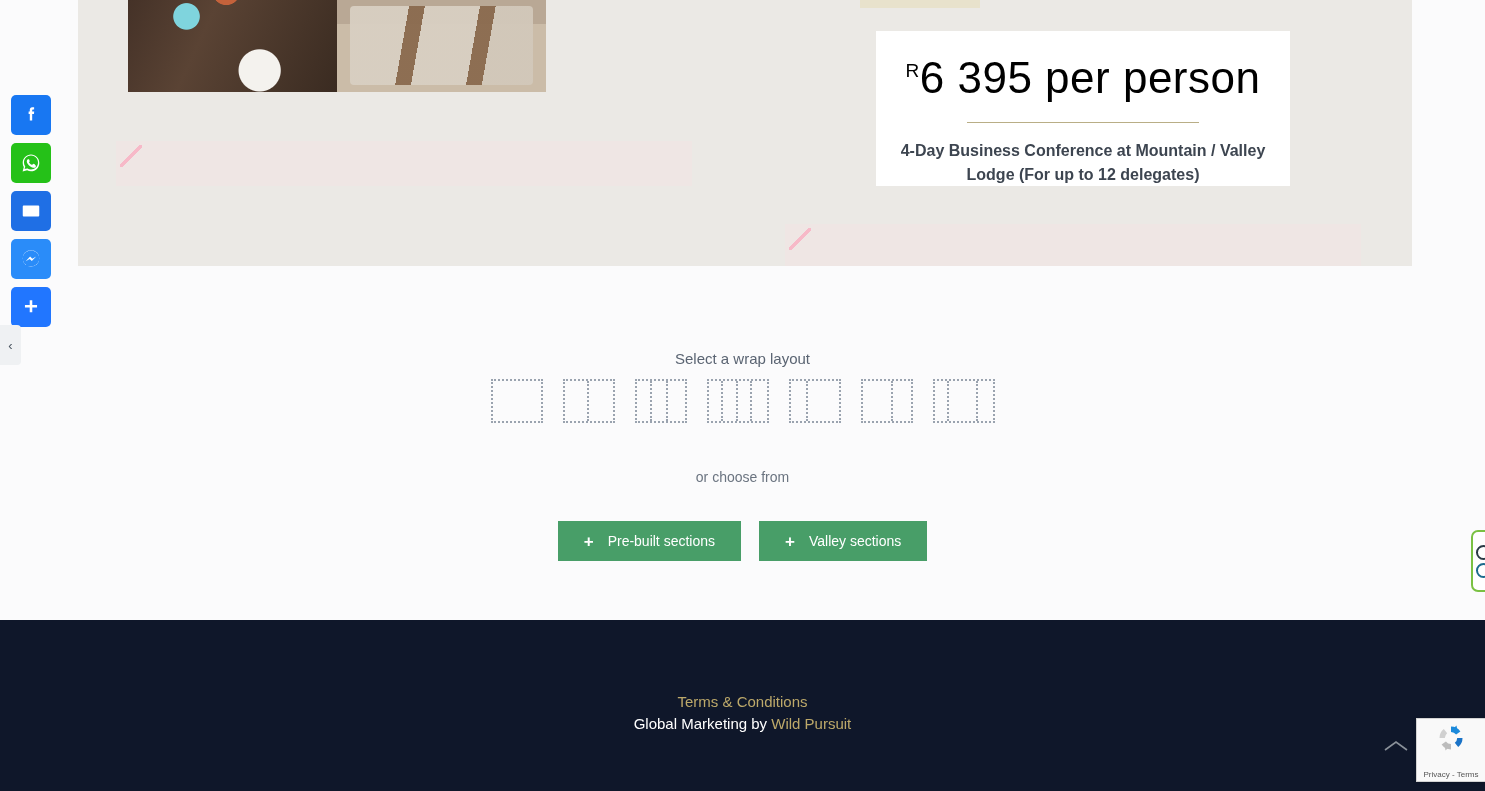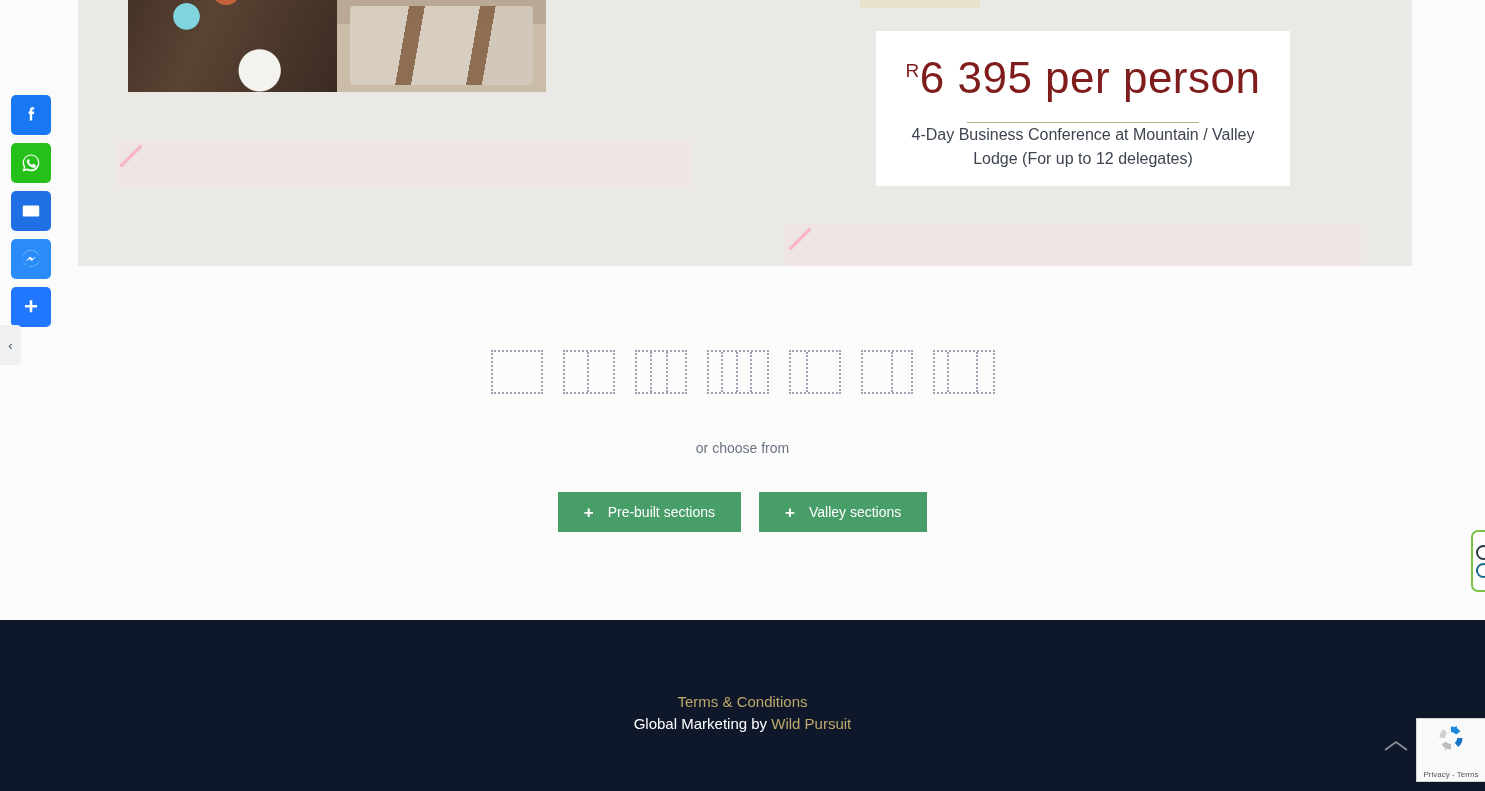--- a/index.html
+++ b/index.html
@@ -83,31 +83,31 @@
   .ph-1 { left: 38px; top: 141px; width: 576px; height: 45px; }
   .ph-2 { left: 707px; top: 224px; width: 576px; height: 42px; }
 
   
   .price-card {
     position: absolute; left: 798px; top: 31px; width: 414px; height: 155px;
     background: #ffffff; text-align: center;
     padding-top: 22px;
   }
   .price-line {
-    font-size: 44px; color: #7f1d1d; font-weight: 400;
+    font-size: 44px; color: #000000; font-weight: 400;
     letter-spacing: .5px; line-height: 1.15; white-space: nowrap;
   }
   .price-line .cur { font-size: 19px; vertical-align: super; }
   .price-rule {
     width: 232px; height: 1px; background: #b9ae86;
     margin: 18px auto 0;
   }
   .price-desc {
-    font-size: 16px; color: #3d4550;
-    line-height: 1.5; padding: 0 20px;
+    margin-top: 16px; font-size: 16px; color: #3d4550;
+    line-height: 1.5; padding: 0 20px; font-weight: bold;
   }
 
   
   .builder {
     position: absolute; left: 0; top: 266px; width: 1485px; height: 354px;
     background: #fbfbfc;
   }
   .builder-inner { text-align: center; padding-top: 84px; }
   .builder-label {
     font-size: 15px; color: #5a6472; margin-bottom: 12px;
@@ -236,20 +236,21 @@
       <div class="price-line">
         <span class="cur">R</span><span>6 395 per person</span>
       </div>
       <div class="price-rule"></div>
       <div class="price-desc">4-Day Business Conference at Mountain / Valley Lodge (For up to 12 delegates)</div>
     </div>
   </div>
 
   <div class="builder">
     <div class="builder-inner">
+      <div class="builder-label">Select a wrap layout</div>
       <div class="layout-row">
           <div class="layout-opt" style="width: 52px;">
             <div class="col" style="width: 100%;"></div>
           </div>
           <div class="layout-opt" style="width: 52px;">
             <div class="col" style="width: 50%;"></div>
             <div class="col" style="width: 50%;"></div>
           </div>
           <div class="layout-opt" style="width: 52px;">
             <div class="col" style="width: 33.33%;"></div>

